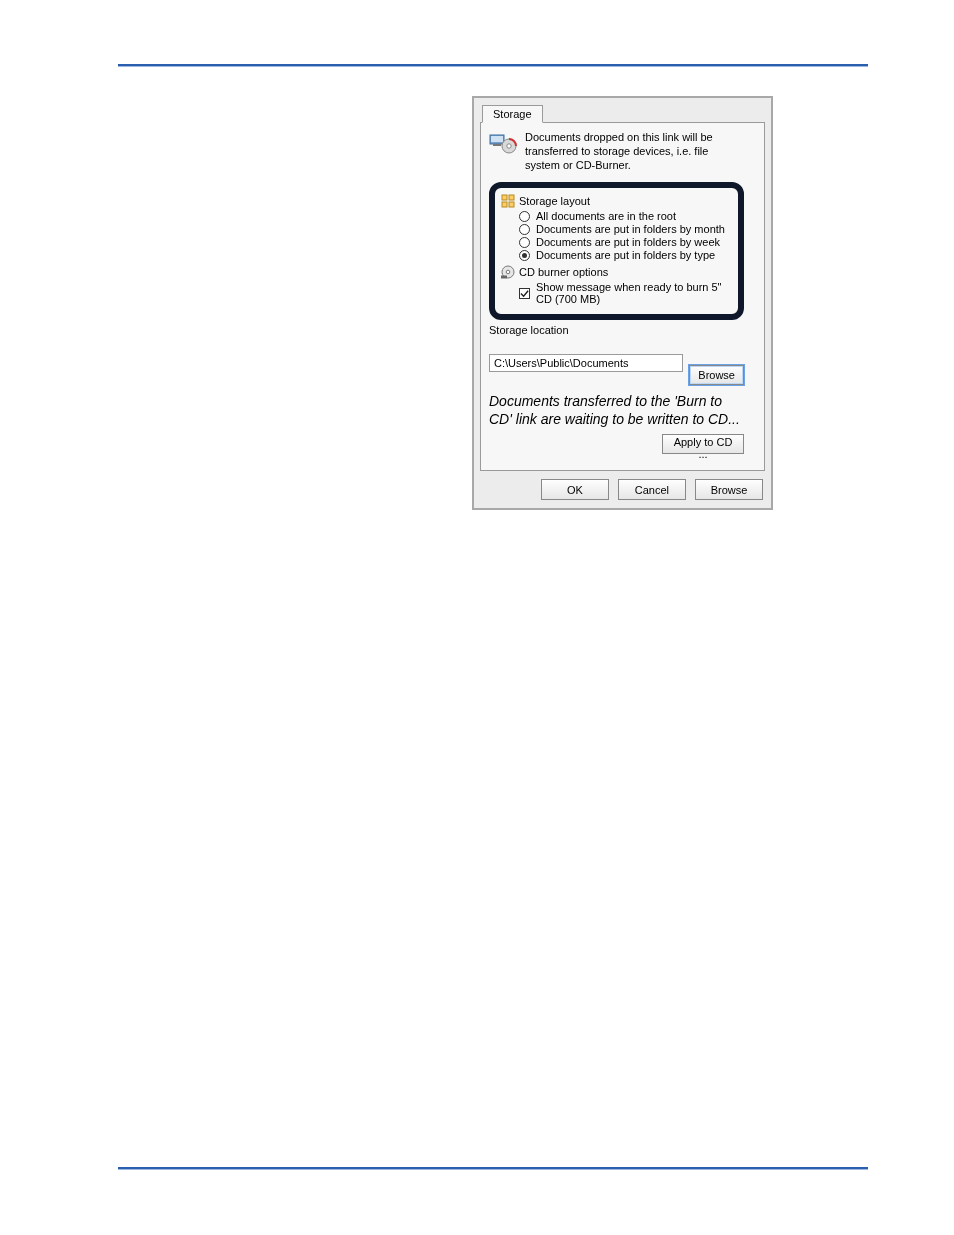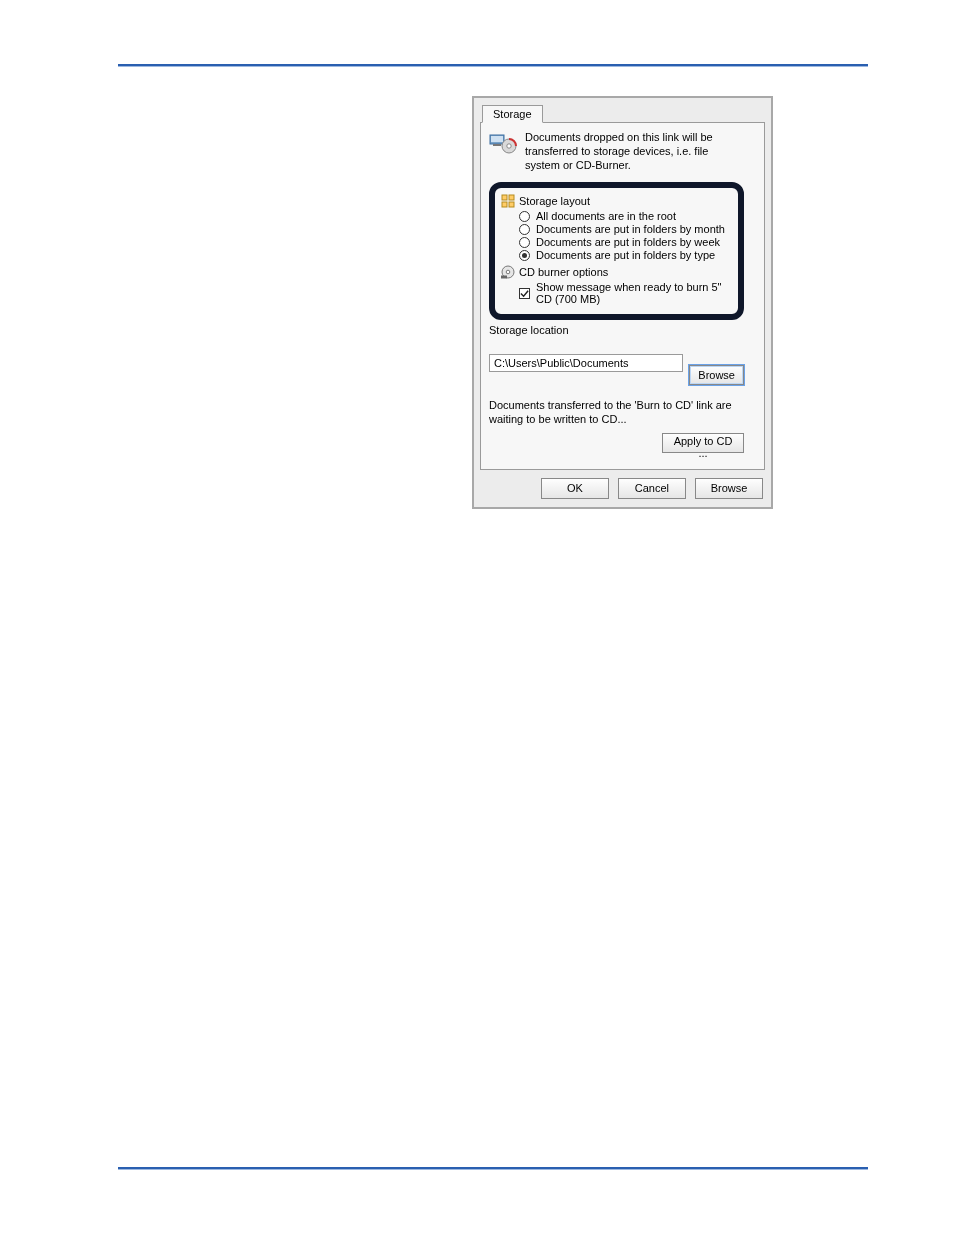--- a/index.html
+++ b/index.html
@@ -163,23 +163,24 @@
     box-sizing: border-box;
     cursor: default;
     font-family: inherit;
   }
   .small-btn.focus {
     outline: 1px solid #6aa2e8;
     box-shadow: 0 0 0 1px #bcd6f4 inset;
     margin-top: 25px;
   }
   .burn-text {
-    font-size: 11px;
-    margin: 14px 0 6px 0;
+    font-size: 14px;
+    margin: 8px 0 6px 0;
     line-height: 1.25;
+    font-style: italic;
   }
   .right-btn-row {
     text-align: right;
     margin-top: 4px;
   }
   .dlg-btn-row {
     text-align: right;
     margin-top: 8px;
     padding-right: 2px;
   }

